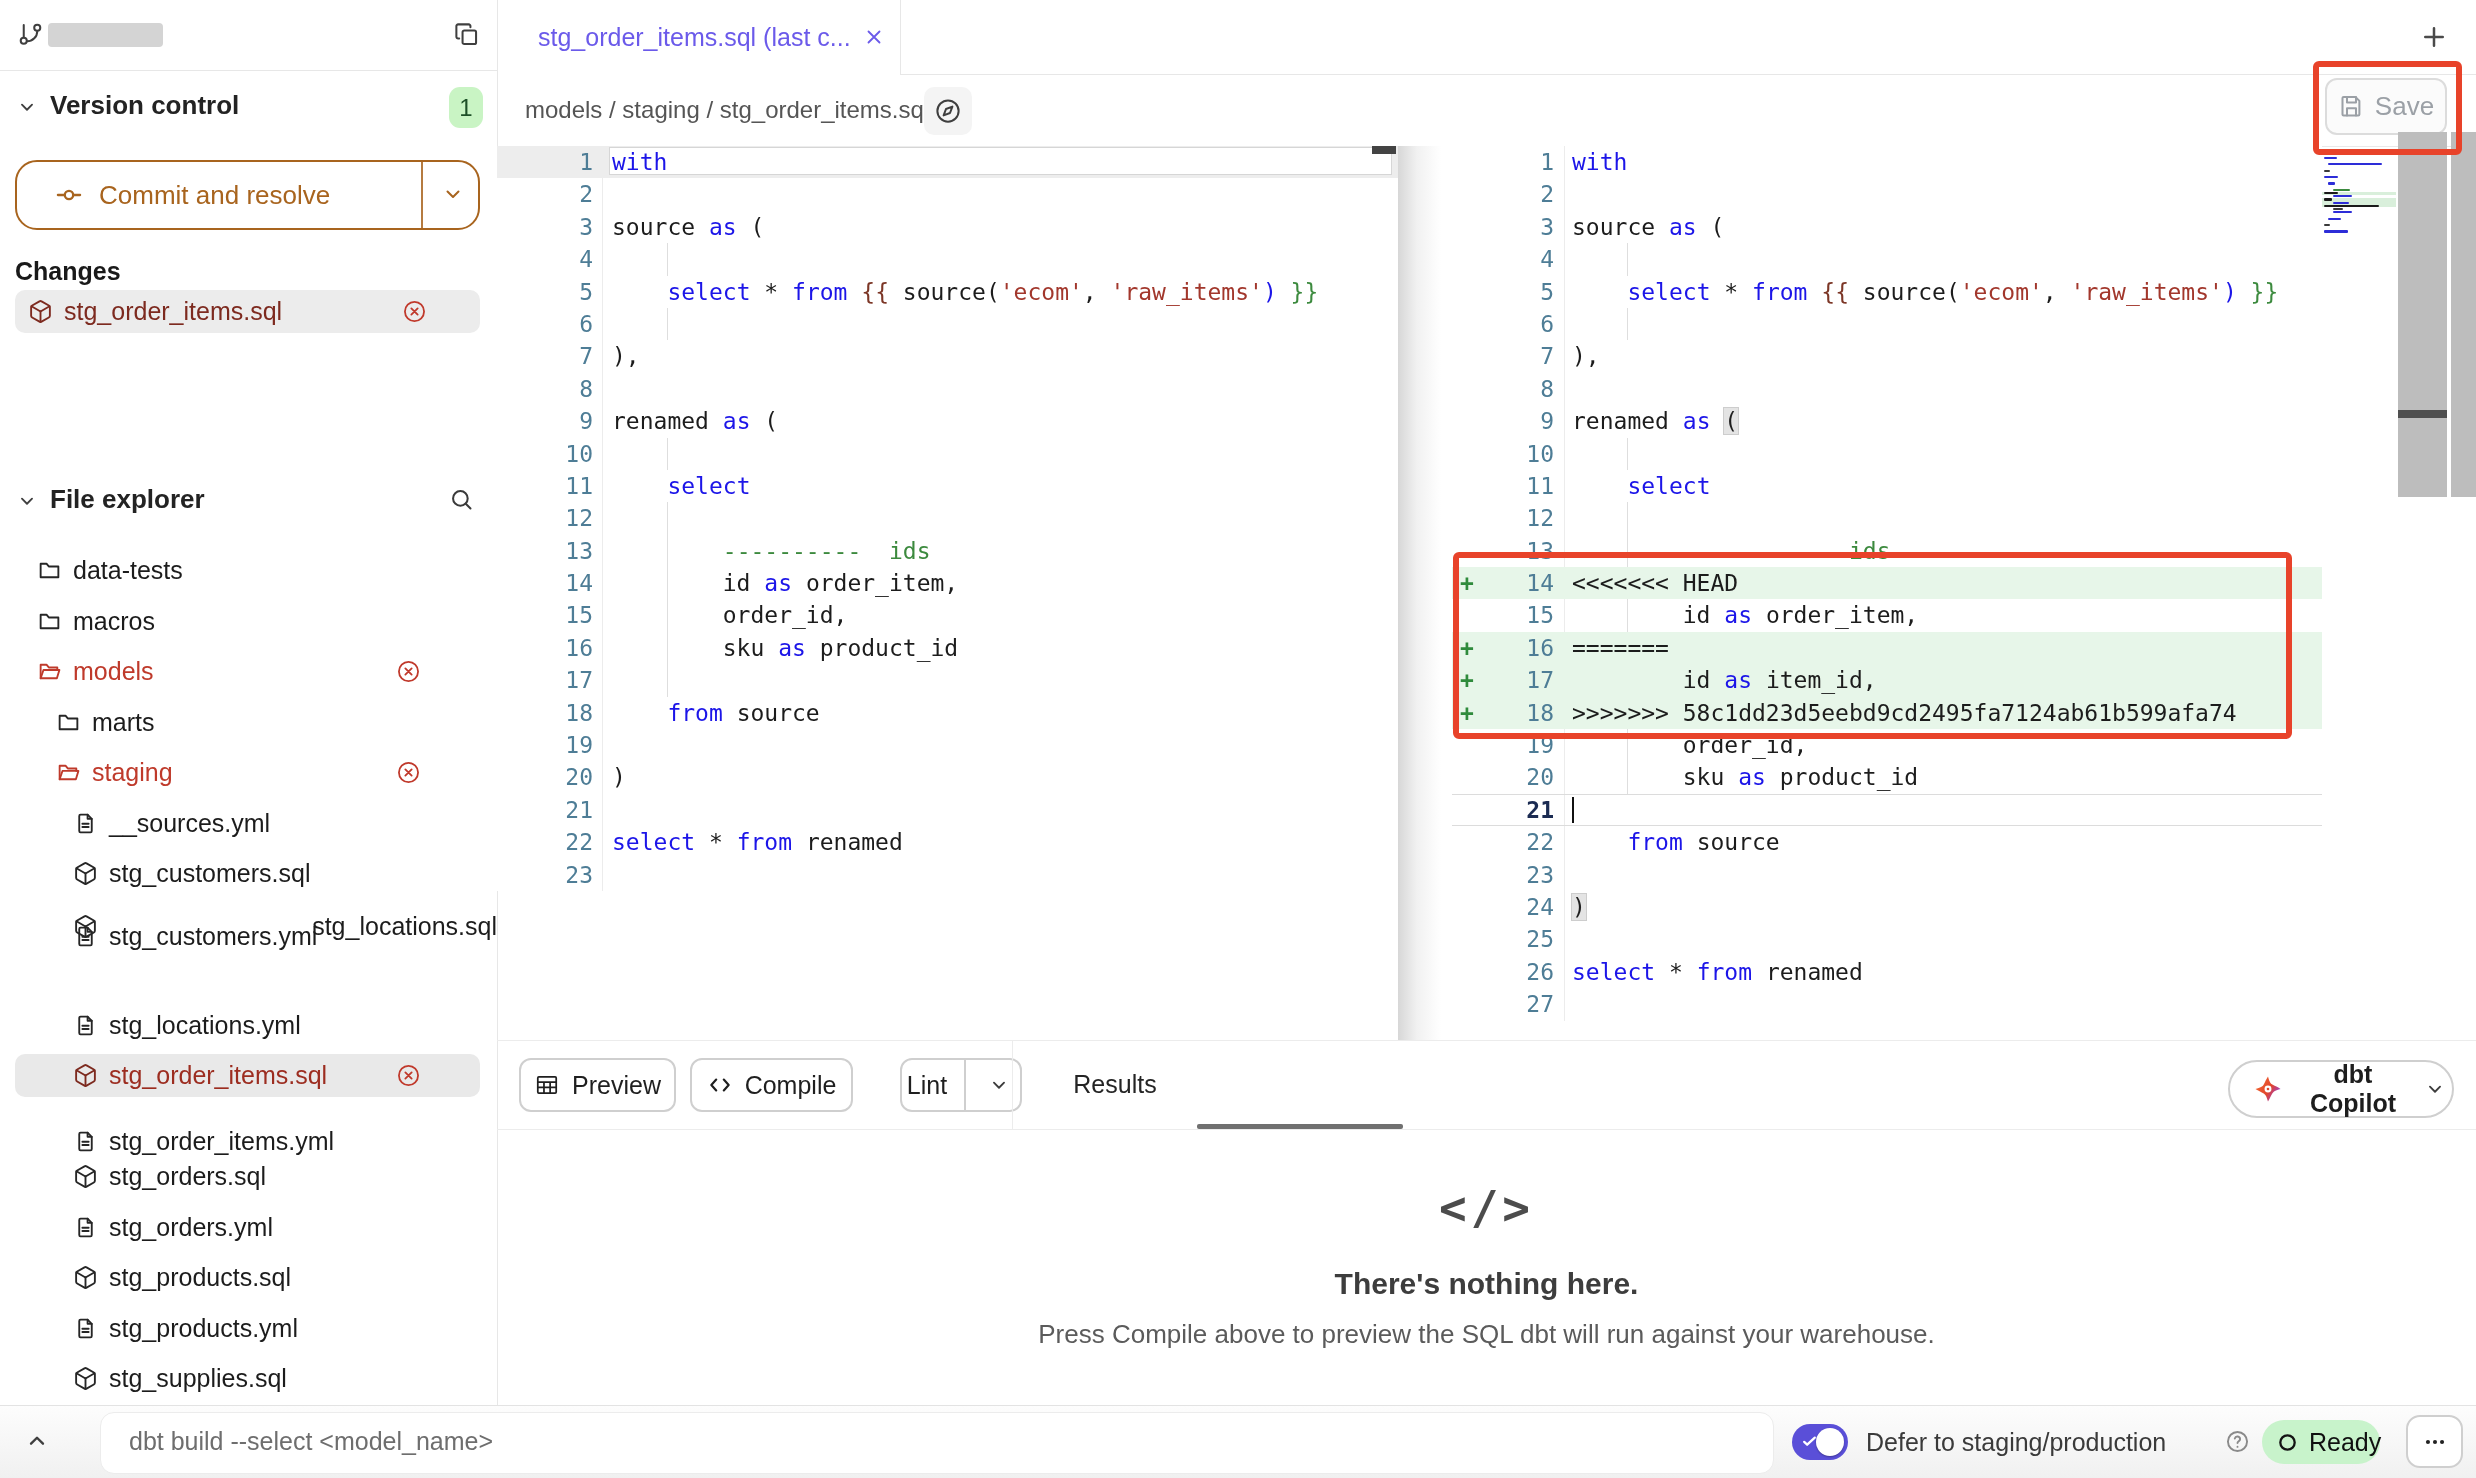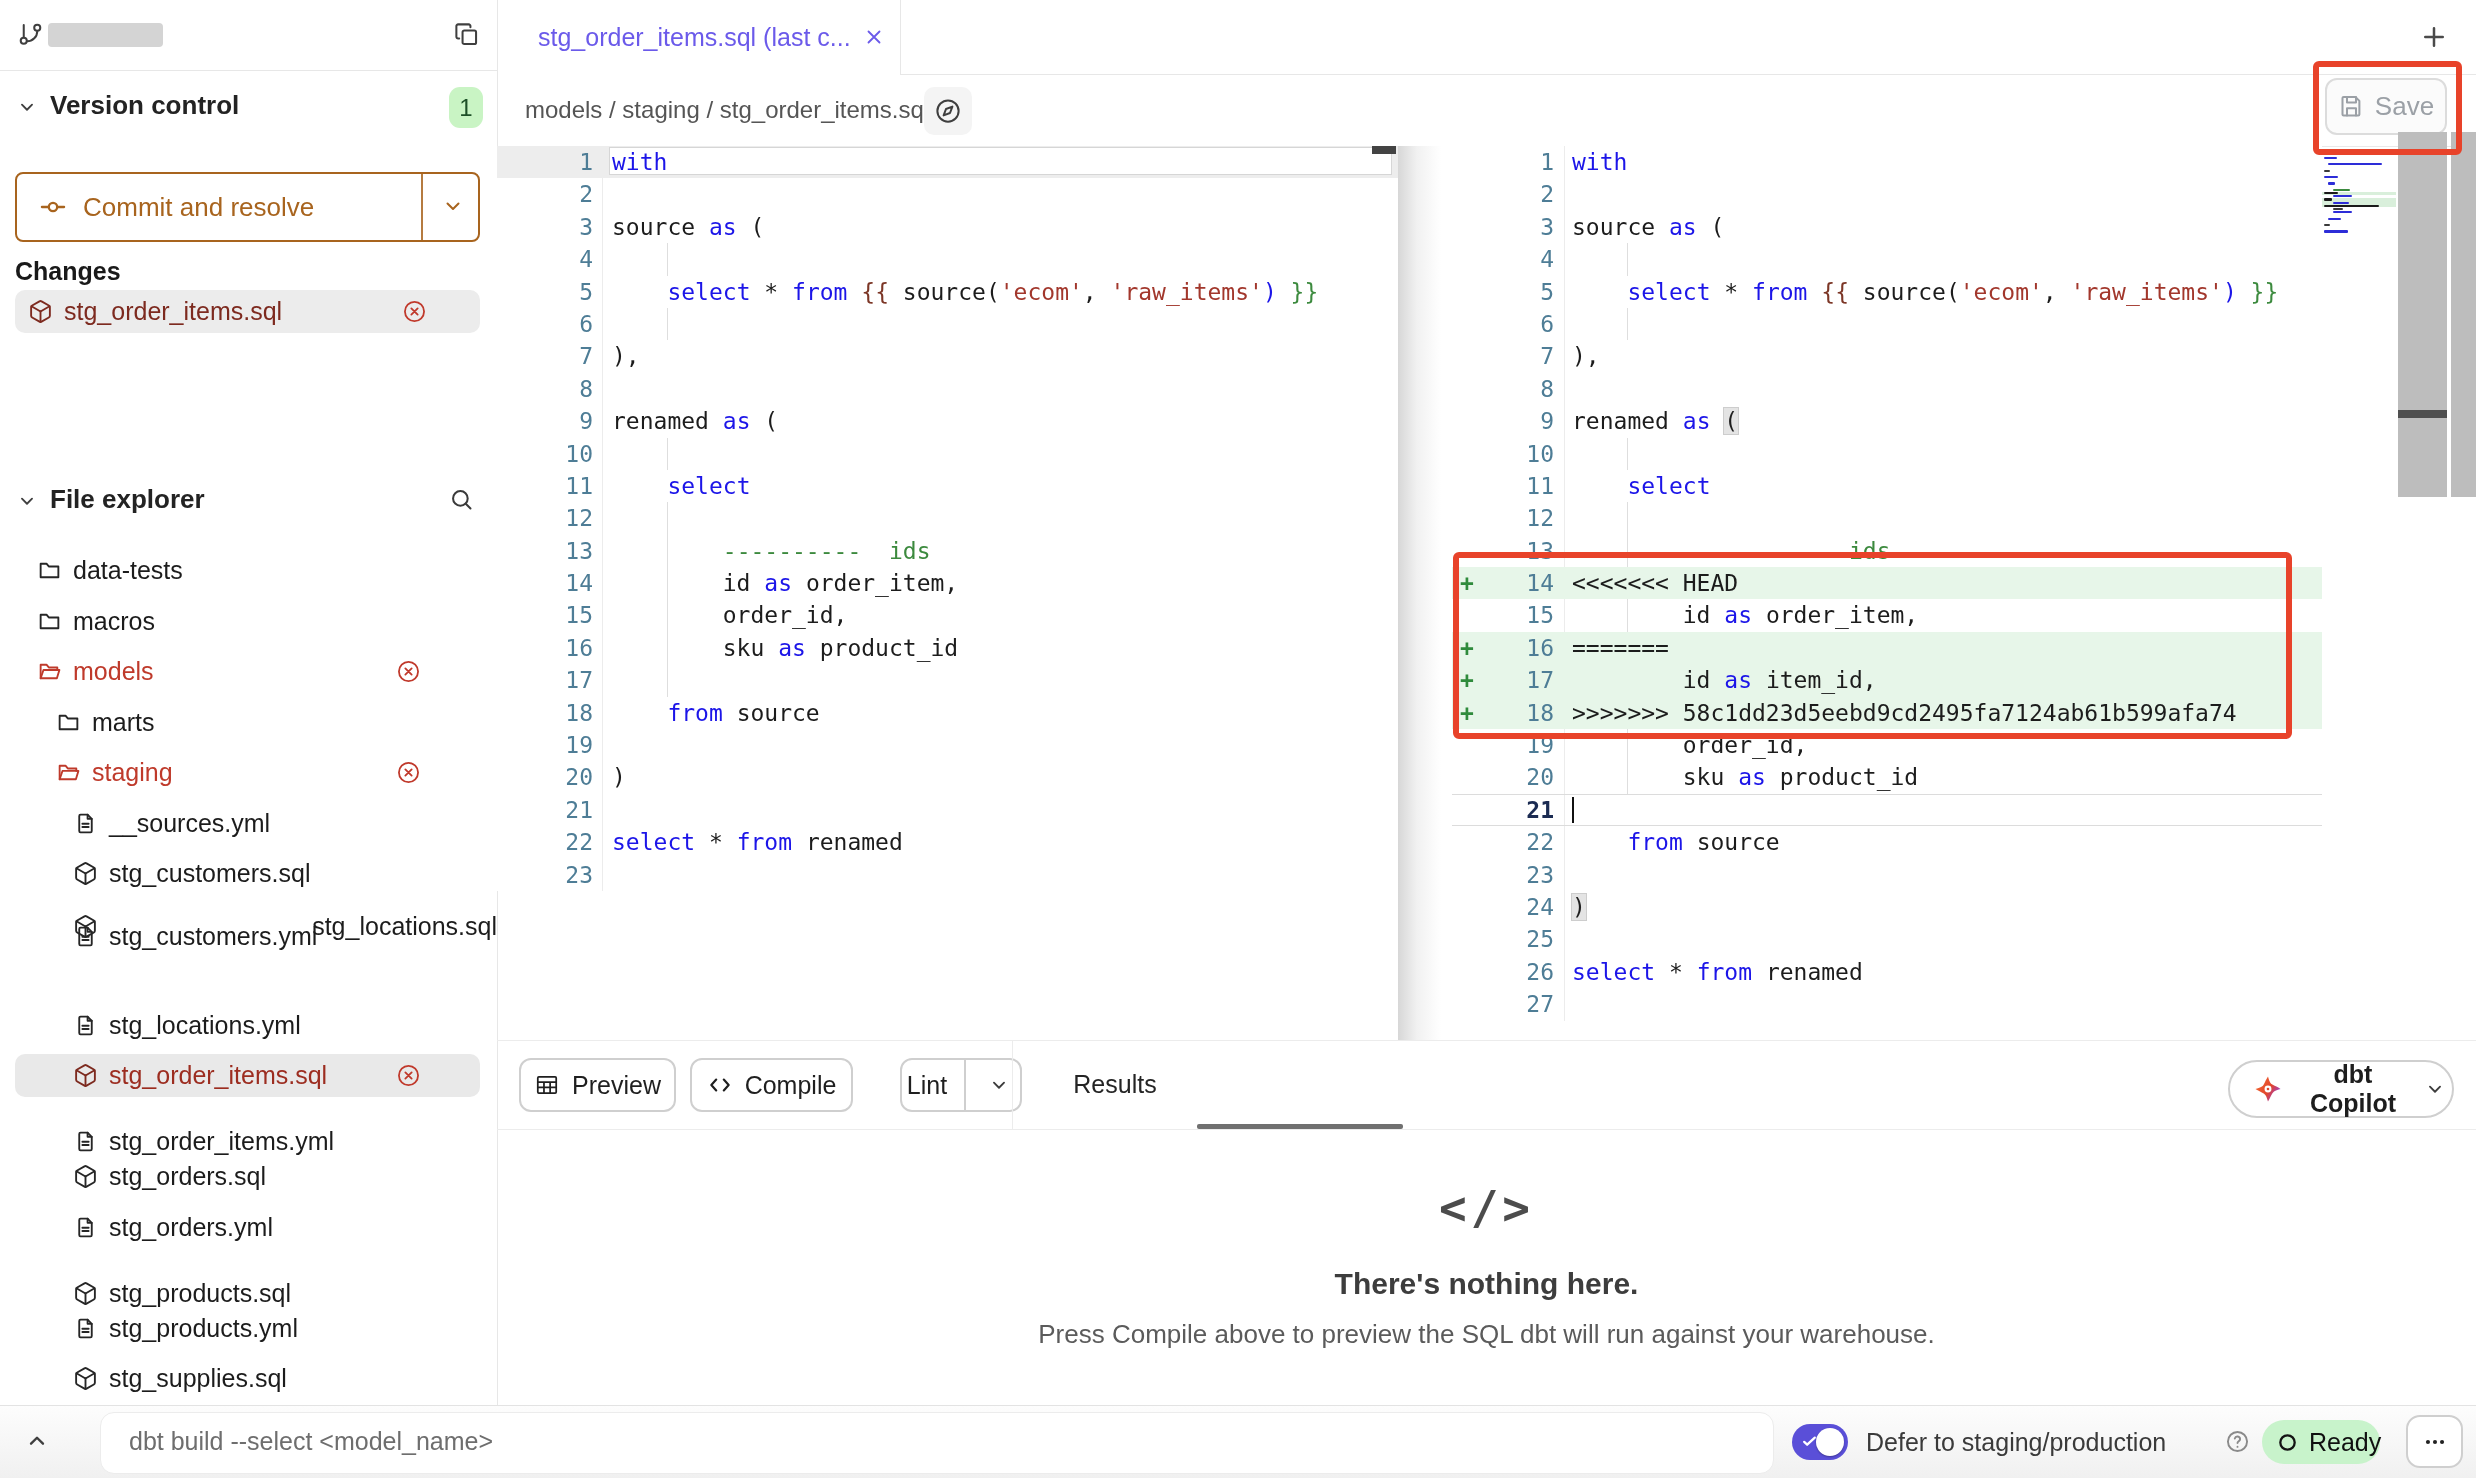--- a/index.html
+++ b/index.html
@@ -10,22 +10,22 @@
   .icon{display:inline-flex;align-items:center;justify-content:center;flex:0 0 auto;}
 
   
   .sidebar{position:absolute;left:0;top:0;width:497px;height:1405px;background:#fff;}
   .sb-header{position:absolute;left:0;top:0;width:497px;height:70px;border-bottom:1px solid #e7e7e7;}
   .branch-ph{position:absolute;left:48px;top:23px;width:115px;height:24px;background:#d4d4d4;border-radius:4px;}
   .vc-chevron{position:absolute;left:16px;top:96px;color:#3f3f3f;}
   .vc-title{position:absolute;left:50px;top:90px;font-size:26px;font-weight:700;color:#232323;}
   .vc-badge{position:absolute;left:449px;top:87px;width:34px;height:41px;background:#c9f4c4;border-radius:11px;
             display:flex;align-items:center;justify-content:center;font-size:24px;color:#1d4f27;}
-  .commit-btn{position:absolute;left:15px;top:172px;width:465px;height:70px;border:2px solid #a8641e;border-radius:8px;
-              background:#fff;display:flex;align-items:center;cursor:pointer;padding:0;}
+  .commit-btn{position:absolute;left:15px;top:160px;width:465px;height:70px;border:2px solid #a8641e;border-radius:22px;
+              background:#fff;display:flex;align-items:center;cursor:pointer;padding:16px;}
   .commit-btn .lbl{font-size:26px;font-weight:500;color:#a8641e;margin-left:16px;}
   .commit-btn .cicon{margin-left:22px;color:#a8641e;}
   .commit-split{position:absolute;right:55px;top:0;bottom:0;width:2px;background:#a8641e;opacity:.85;}
   .commit-caret{position:absolute;right:13px;top:20px;color:#a8641e;}
   .changes-label{position:absolute;left:15px;top:257px;font-size:25px;font-weight:700;color:#191919;}
   .chrow{position:absolute;left:15px;top:290px;width:465px;height:43px;background:#ececec;border-radius:10px;
          display:flex;align-items:center;}
   .chrow .ticon{margin-left:13px;color:#7d2a1f;}
   .chrow .tlabel{margin-left:11px;font-size:25px;color:#7d2a1f;}
   .chrow .xicon{position:absolute;right:52px;color:#c0392b;}
@@ -365,21 +365,21 @@
         <div class="trow" style="top: 1205.5px;">
           <span class="icon ticon" style="margin-left:73px">
             <svg width="25" height="25" viewBox="0 0 24 24" fill="none" stroke="currentColor" stroke-width="1.8" stroke-linecap="round" stroke-linejoin="round">
               <path d="M14 3.5H7.2c-.7 0-1.2.5-1.2 1.2v14.6c0 .7.5 1.2 1.2 1.2h9.6c.7 0 1.2-.5 1.2-1.2V7.5z"></path>
               <path d="M14 3.5v4h4"></path>
               <path d="M9 12.2h6M9 15.4h6"></path>
             </svg>
           </span>
           <span class="tlabel">stg_orders.yml</span>
         </div>
-        <div class="trow" style="top: 1256px; margin-top: 16px;">
+        <div class="trow" style="top: 1256px;">
           <span class="icon ticon" style="margin-left:73px">
             <svg width="25" height="25" viewBox="0 0 24 24" fill="none" stroke="currentColor" stroke-width="1.8" stroke-linecap="round" stroke-linejoin="round">
               <path d="M21 16V8a2 2 0 0 0-1-1.73l-7-4a2 2 0 0 0-2 0l-7 4A2 2 0 0 0 3 8v8a2 2 0 0 0 1 1.73l7 4a2 2 0 0 0 2 0l7-4A2 2 0 0 0 21 16z"></path>
               <path d="M3.3 7l8.7 5 8.7-5"></path>
               <path d="M12 22V12"></path>
             </svg>
           </span>
           <span class="tlabel">stg_products.sql</span>
         </div>
         <div class="trow" style="top: 1306.5px;">

